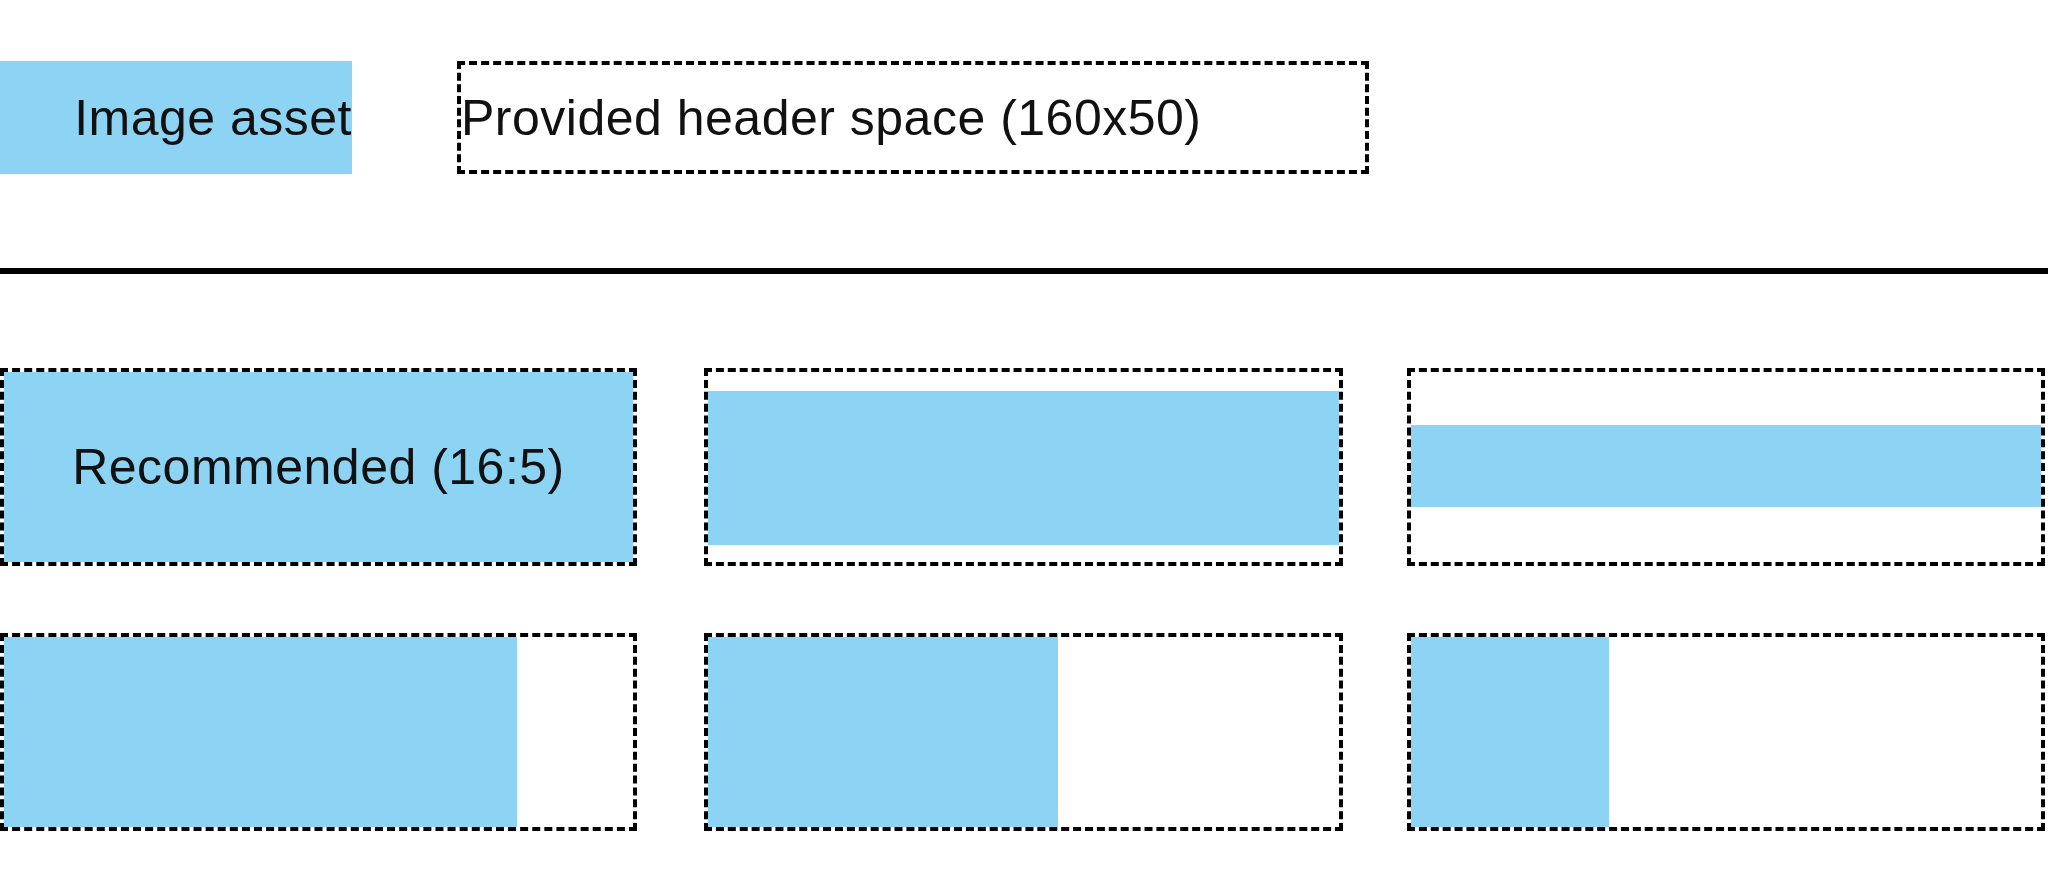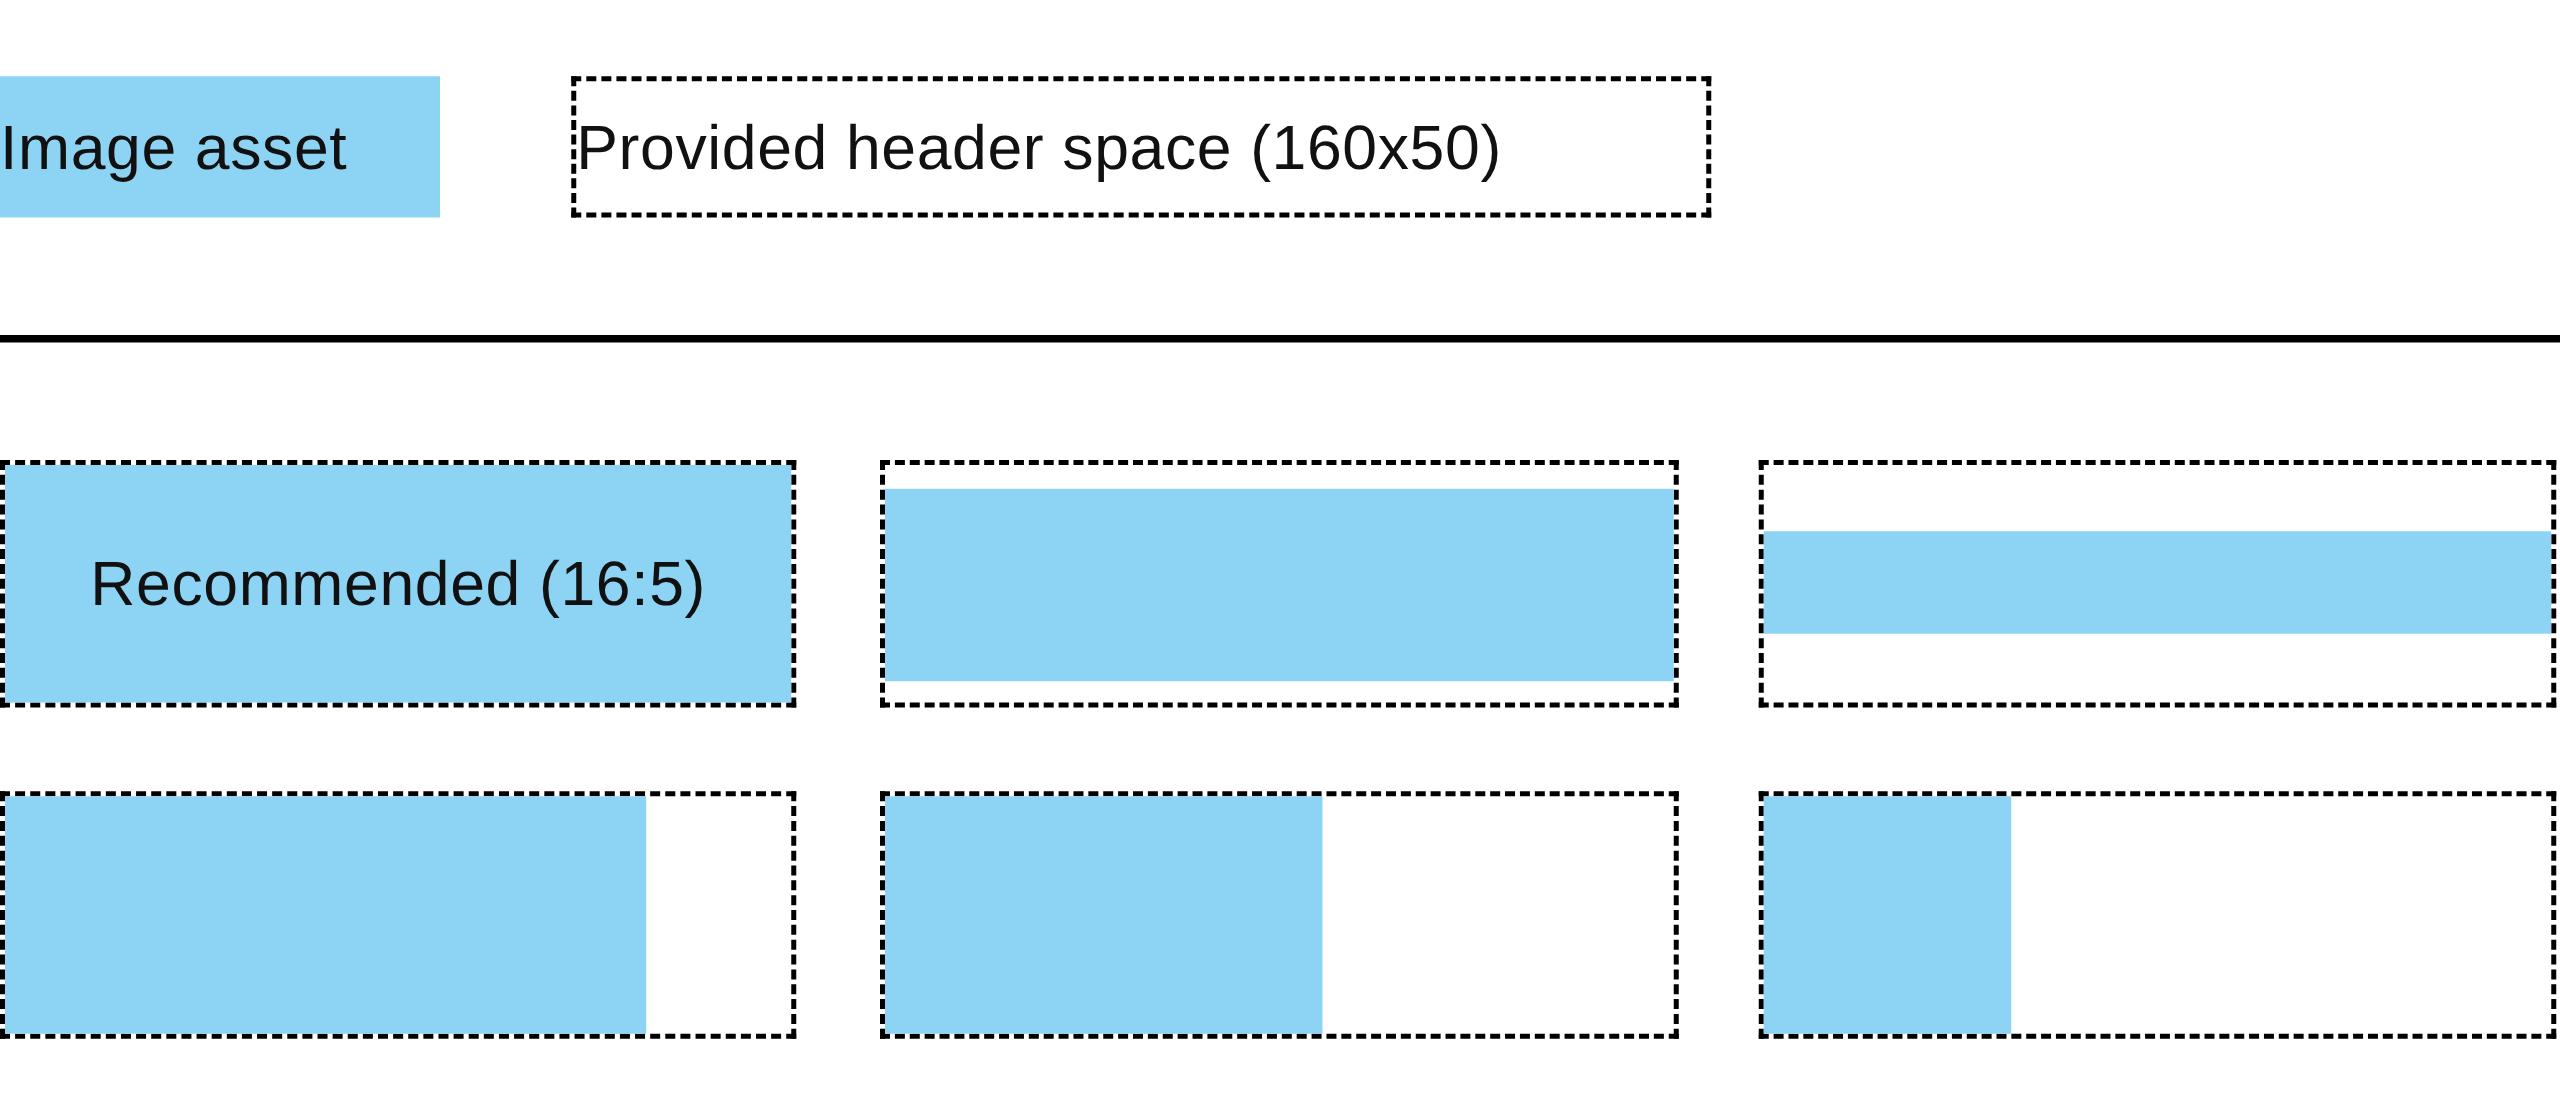--- a/index.html
+++ b/index.html
@@ -31,21 +31,21 @@
   
   .legend-asset {
     position: absolute;
     left: 0;
     top: 61px;
     width: 352px;
     height: 113px;
     background: var(--asset-blue);
     display: flex;
     align-items: center;
-    justify-content: flex-start;
+    justify-content: flex-end;
   }
   .legend-space {
     position: absolute;
     left: 457px;
     top: 61px;
     width: 912px;
     height: 113px;
     box-sizing: border-box;
     border: 4px dashed var(--border-black);
     background: var(--bg);

